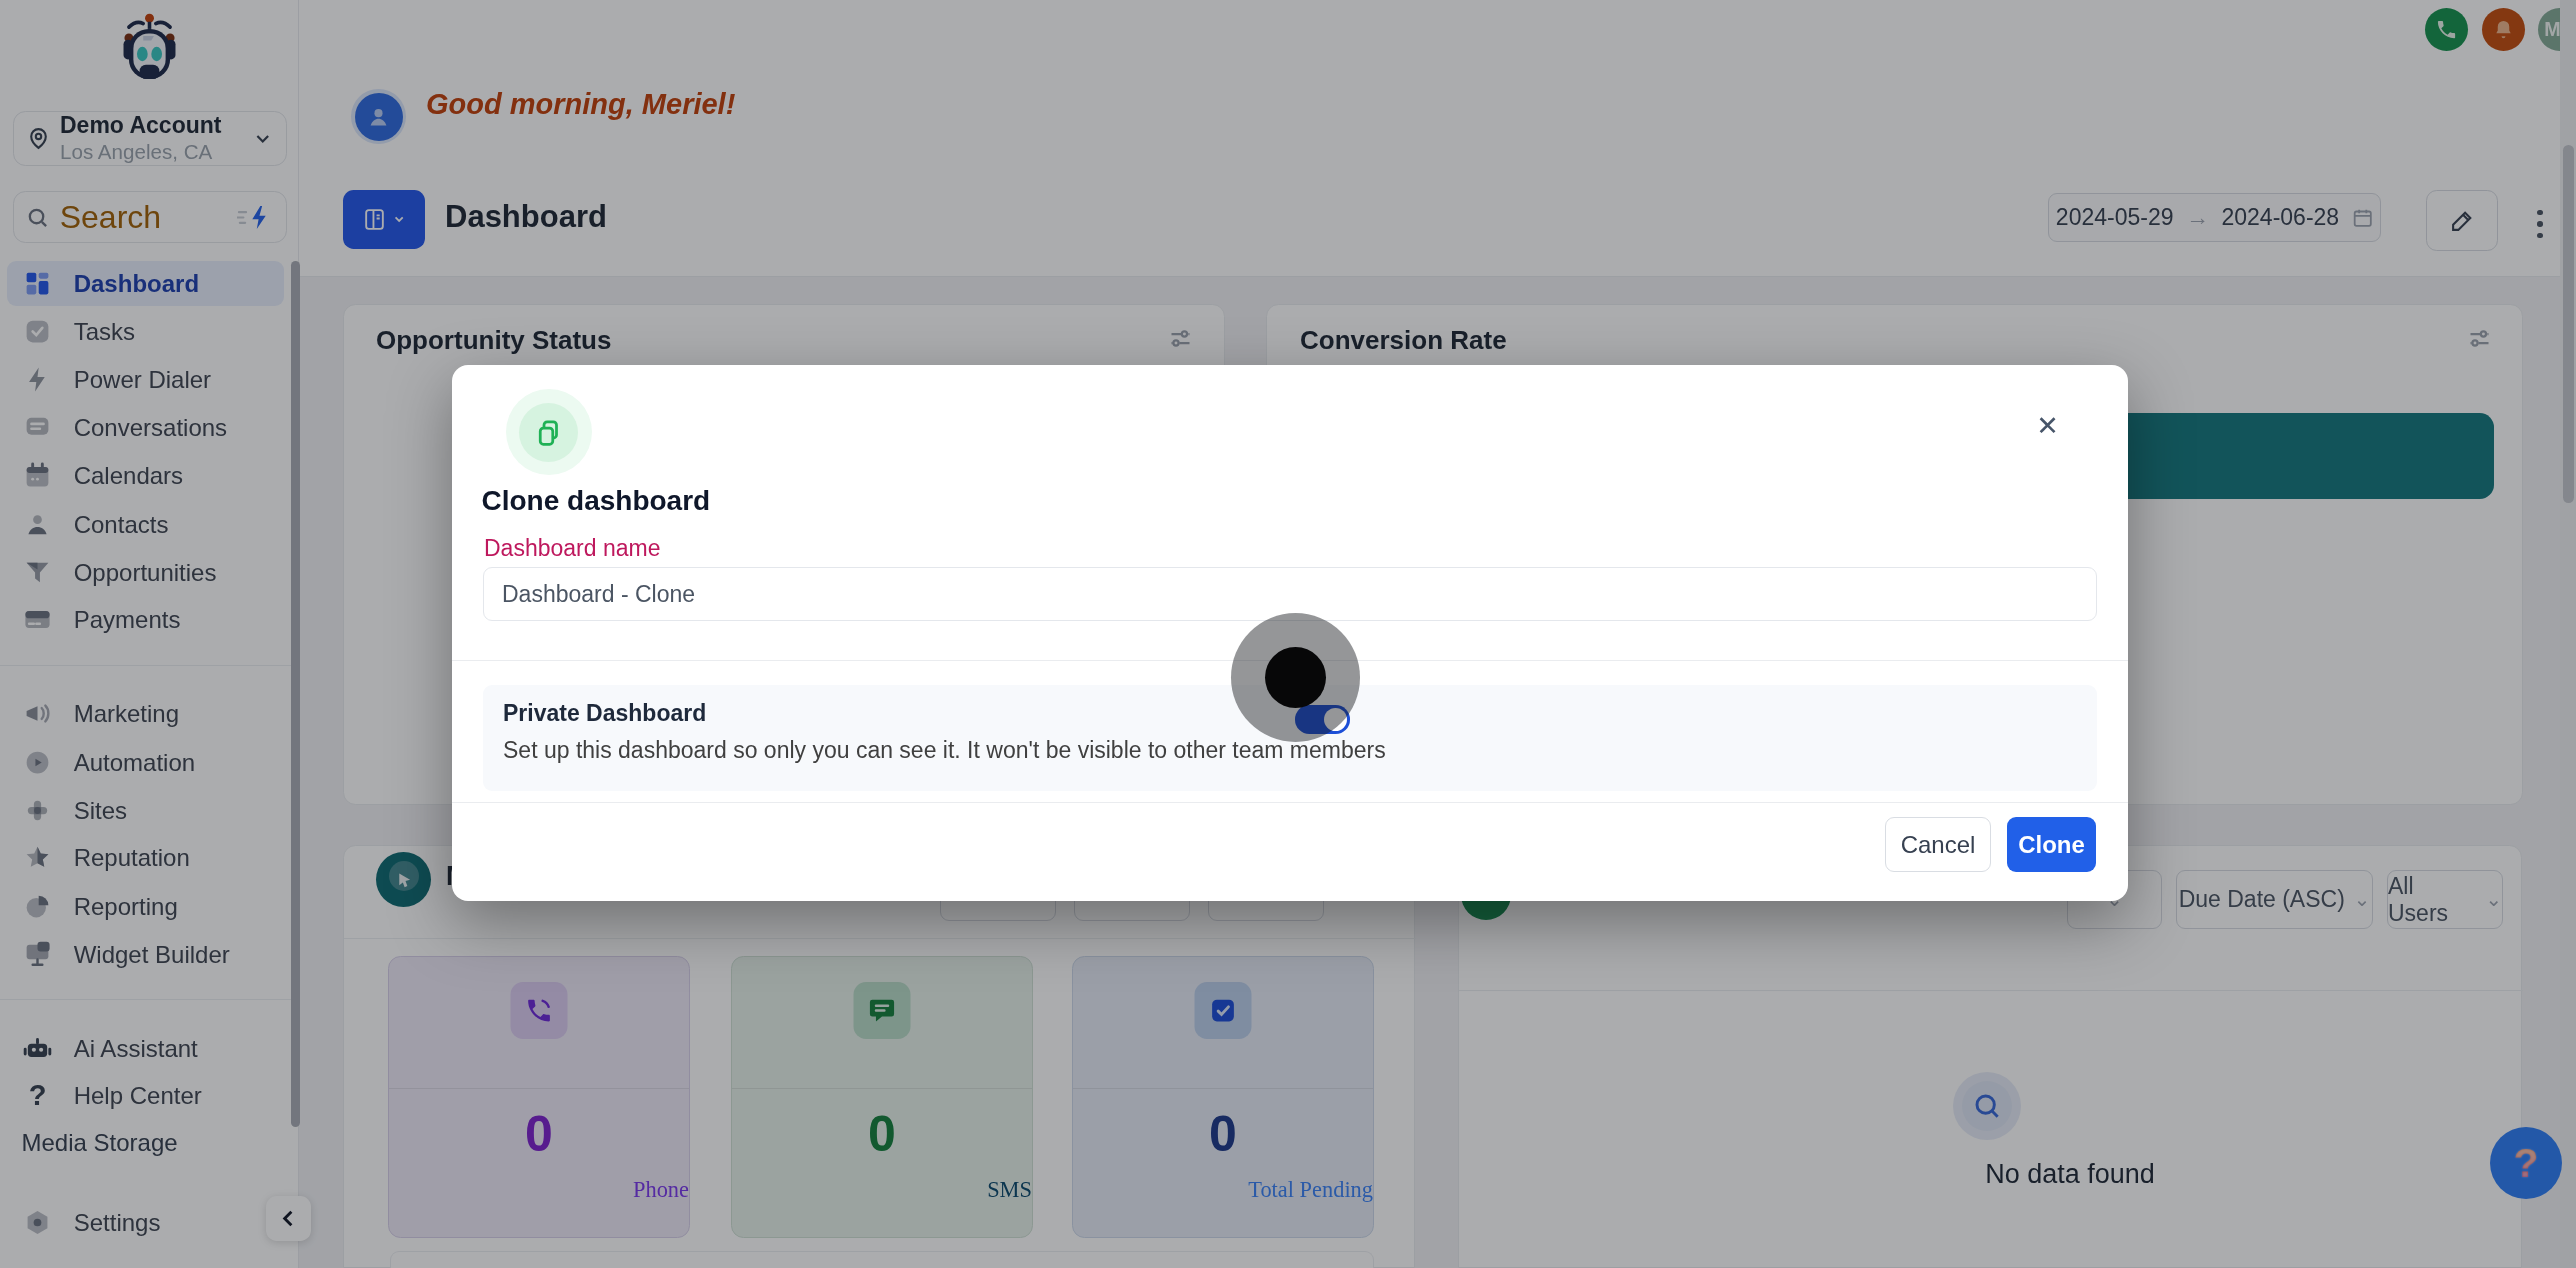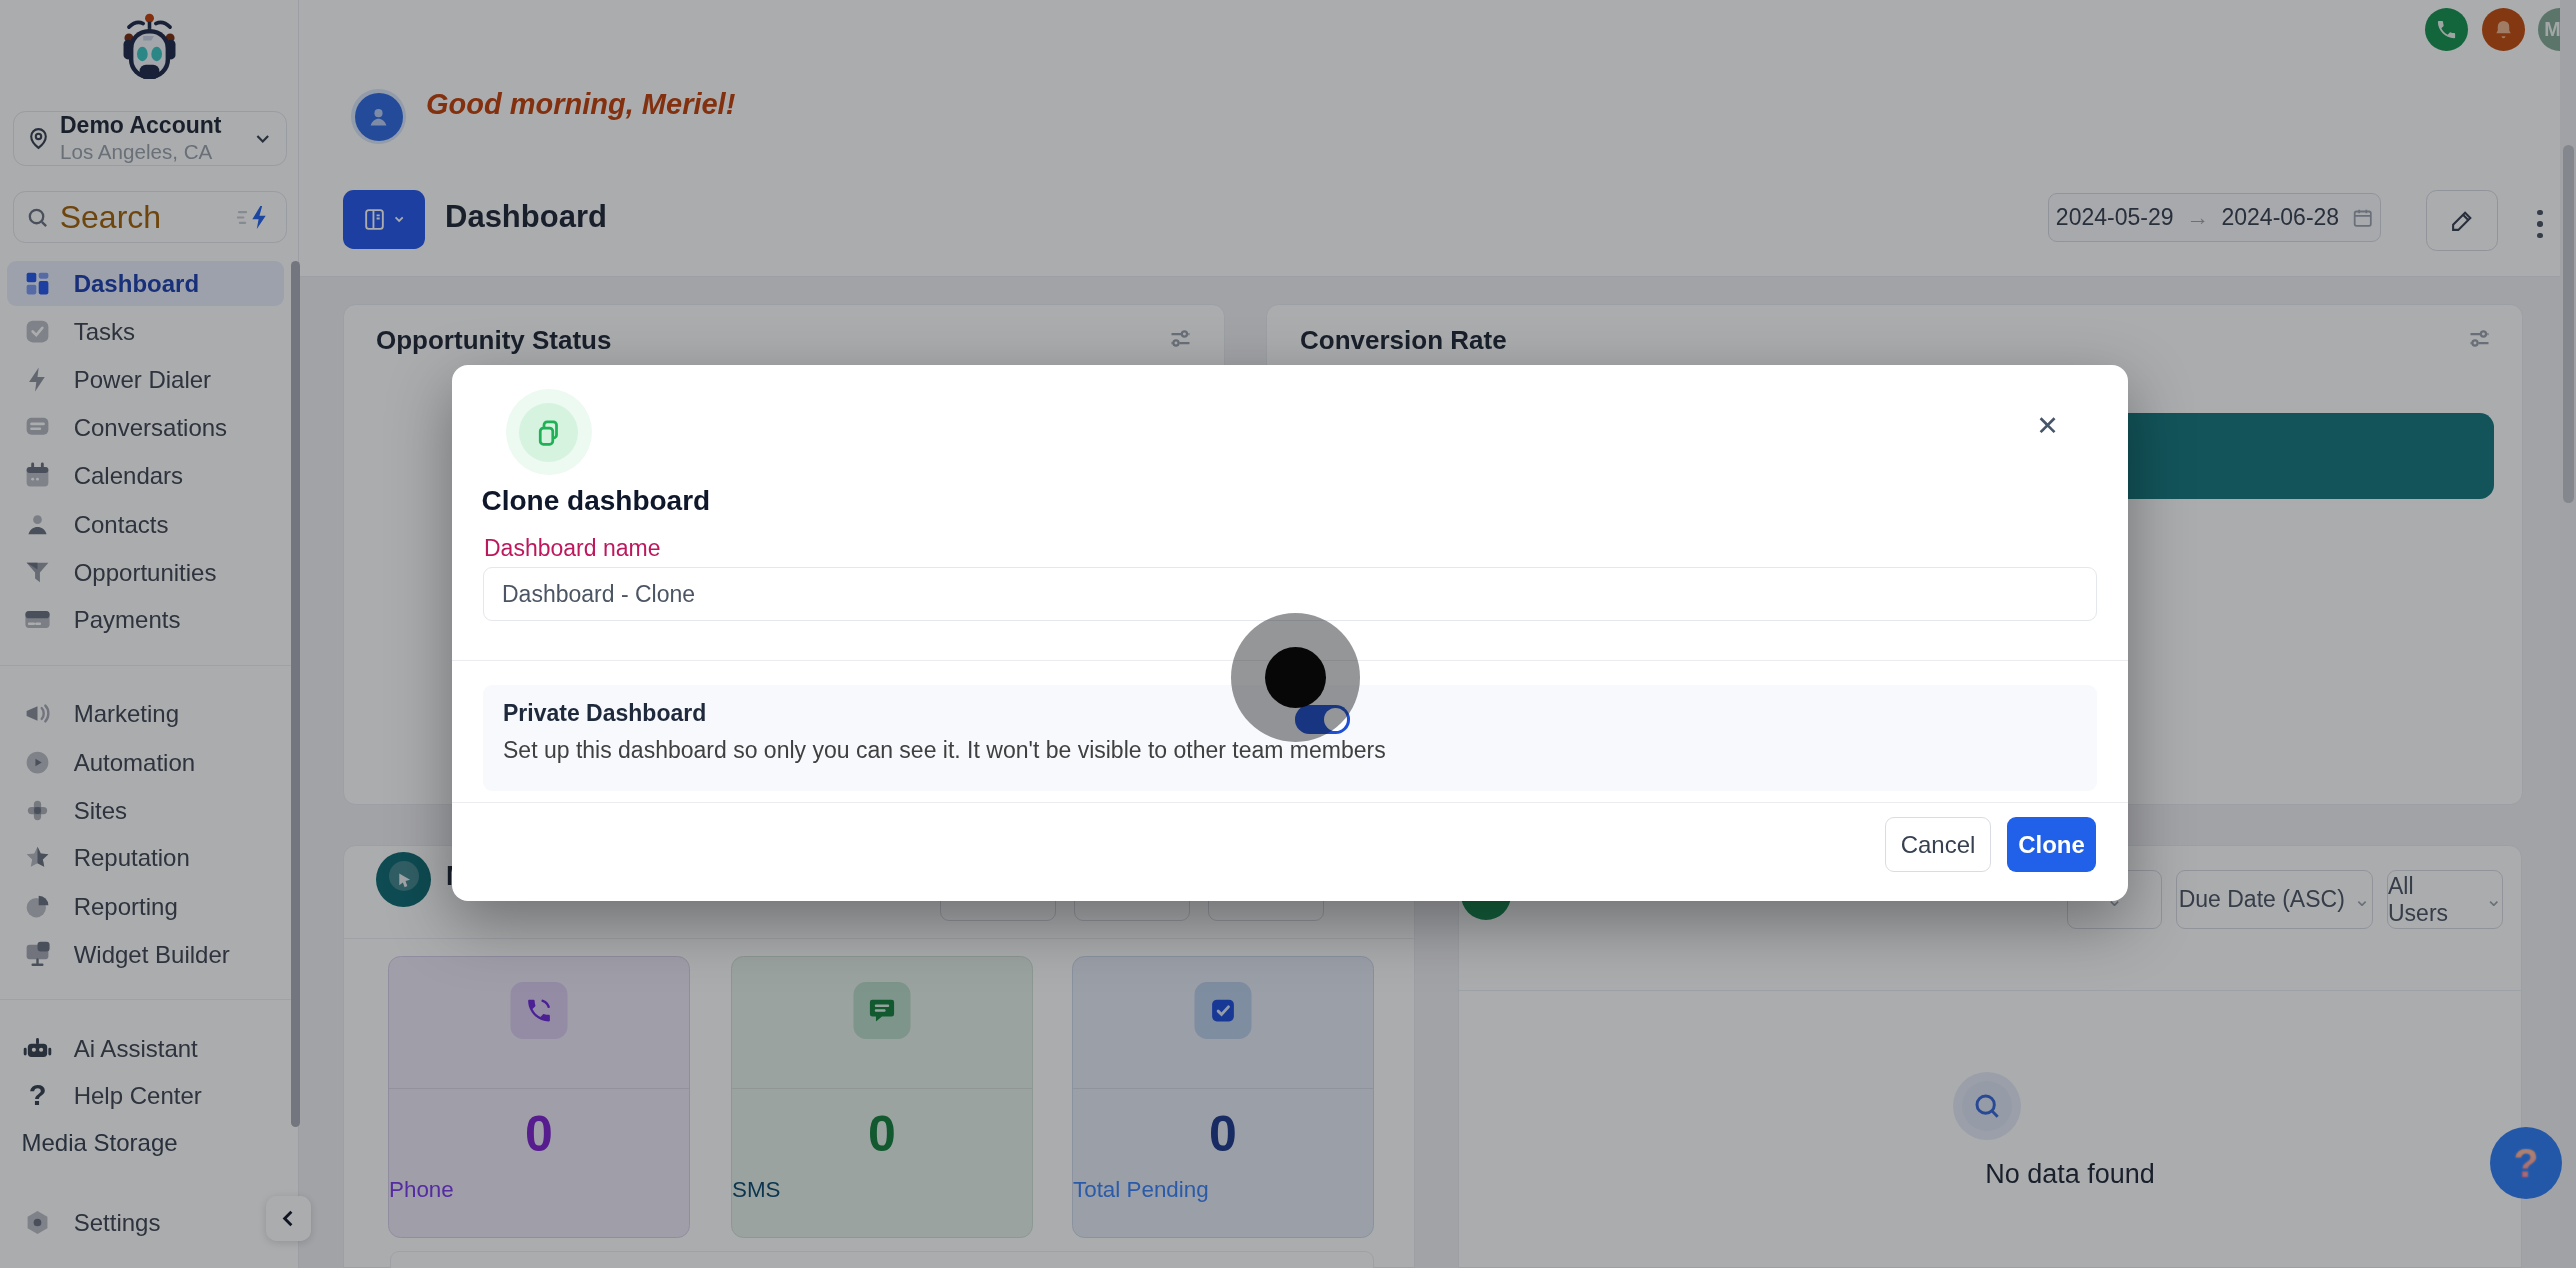--- a/index.html
+++ b/index.html
@@ -54,21 +54,21 @@
   .teal-bar{left:1655px;top:413px;width:839px;height:86px;background:#14787e;border-radius:9px 14.3px 14.3px 9px;}
 
   .widget-circle{width:55px;height:55px;border-radius:50%;display:flex;align-items:center;justify-content:center;}
   .pill{border:1.8px solid #d7dbe2;border-radius:9px;background:#fff;display:flex;align-items:center;justify-content:center;gap:9px;font-size:23px;color:#4b5563;}
   .chev{color:#9ca3af;font-size:19.7px;}
 
   .tile{border-radius:12.5px;border:0.9px solid rgba(0,0,0,.05);}
   .tile .icon-sq{position:absolute;left:50%;top:25px;transform:translateX(-50%);width:57px;height:57px;border-radius:12.5px;display:flex;align-items:center;justify-content:center;}
   .tile .tdiv{position:absolute;left:0;top:131px;width:100%;height:0.9px;background:rgba(0,0,0,.08);}
   .tile .tnum{position:absolute;left:0;top:148px;width:100%;text-align:center;font-size:50px;font-weight:bold;}
-  .tile .tlabel{position:absolute;left:0;top:220px;width:100%;text-align:left;font-size:22.4px;}
+  .tile .tlabel{position:absolute;left:0;top:220px;width:100%;text-align:right;font-size:22.4px;font-family:Liberation Serif, serif;}
   .tile-phone{background:#eeeaf8;border-color:#d8d0ea;}
   .tile-sms{background:#e7f1ea;border-color:#cfe0d5;}
   .tile-pend{background:#e6ecf6;border-color:#ccd8ea;}
 
   .empty-halo{left:1953px;top:1072px;width:68px;height:68px;border-radius:50%;background:#e7ecf7;display:flex;align-items:center;justify-content:center;}
   .empty-halo .in{width:50px;height:50px;border-radius:50%;background:#dde5f4;display:flex;align-items:center;justify-content:center;}
   .empty-text{left:1936px;top:1159px;width:268px;text-align:center;font-size:27px;color:#1f2937;}
 
   .main-thumb{left:2563px;top:145px;width:10.7px;height:358px;border-radius:5.4px;background:#c3c6cc;}
   .main-track{left:2560px;top:0;width:16px;height:1268px;background:#eef0f2;}

